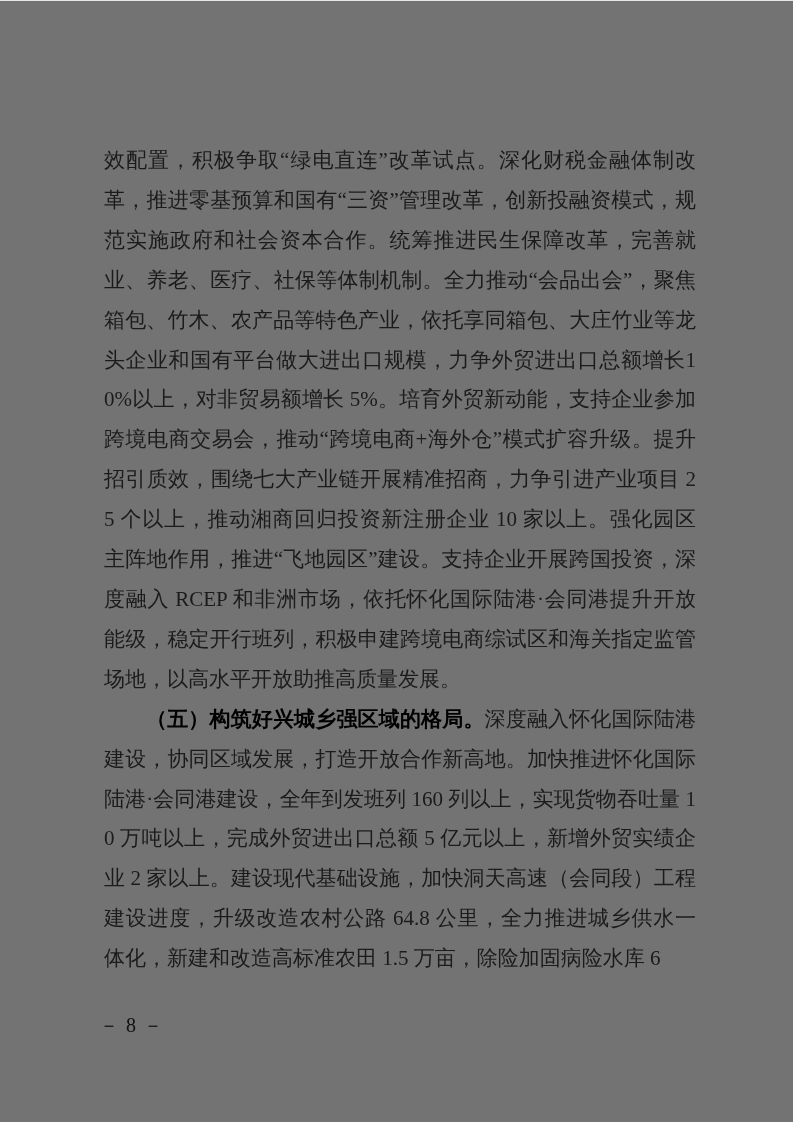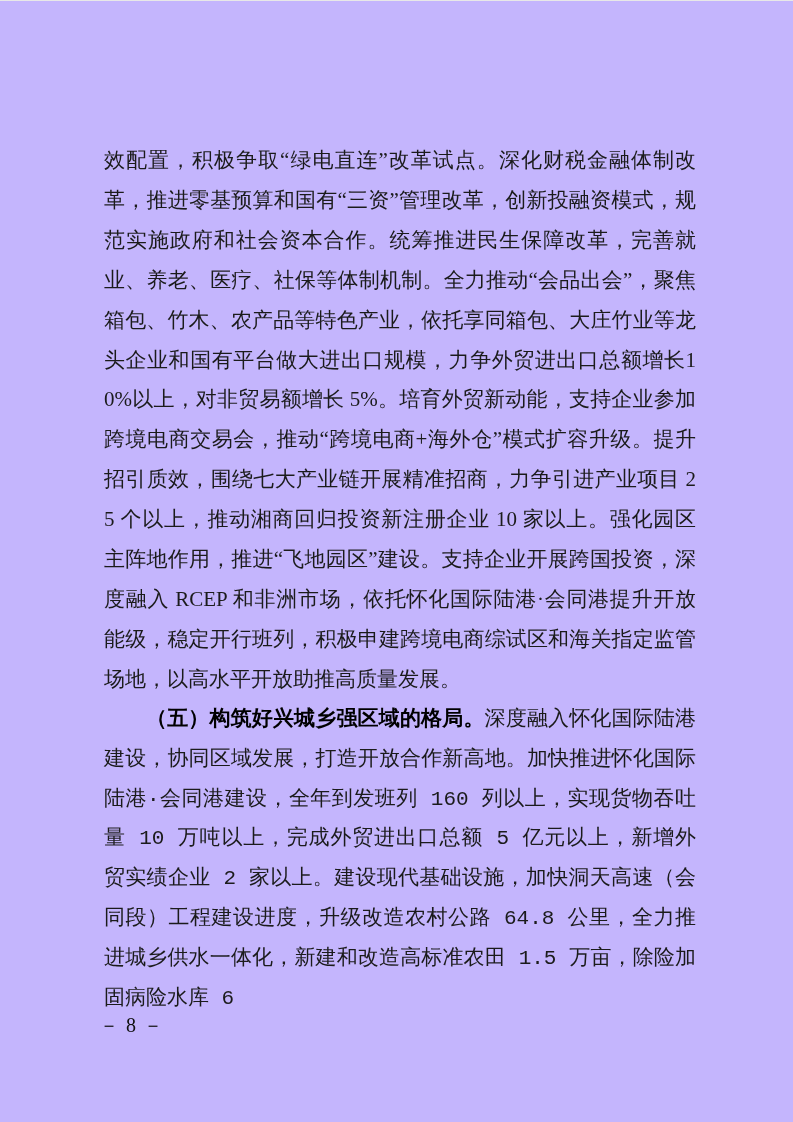--- a/index.html
+++ b/index.html
@@ -4,21 +4,21 @@
 <style>
   html, body {
     margin: 0;
     padding: 0;
     background: #ffffff;
   }
   .page {
     position: relative;
     width: 793px;
     height: 1122px;
-    background: #c4b5fd;
+    background: #737373;
     overflow: hidden;
     font-family: "Liberation Serif", "DejaVu Serif", serif;
     color: #1b1b1b;
     box-sizing: border-box;
     border-top: 1px solid #e8e8e8;
   }
   .content {
     position: absolute;
     left: 104px;
     top: 140px;
@@ -27,21 +27,20 @@
   .para {
     margin: 0;
     font-size: 21px;
     line-height: 39.9px;
     text-align: justify;
     text-justify: inter-character;
     word-break: break-all;
   }
   .para.indented {
     text-indent: 2em;
-    font-family: Liberation Mono, monospace;
   }
   .para .lead {
     font-weight: bold;
     color: #000000;
   }
   .footer {
     position: absolute;
     left: 99px;
     top: 1012px;
     font-size: 20px;

